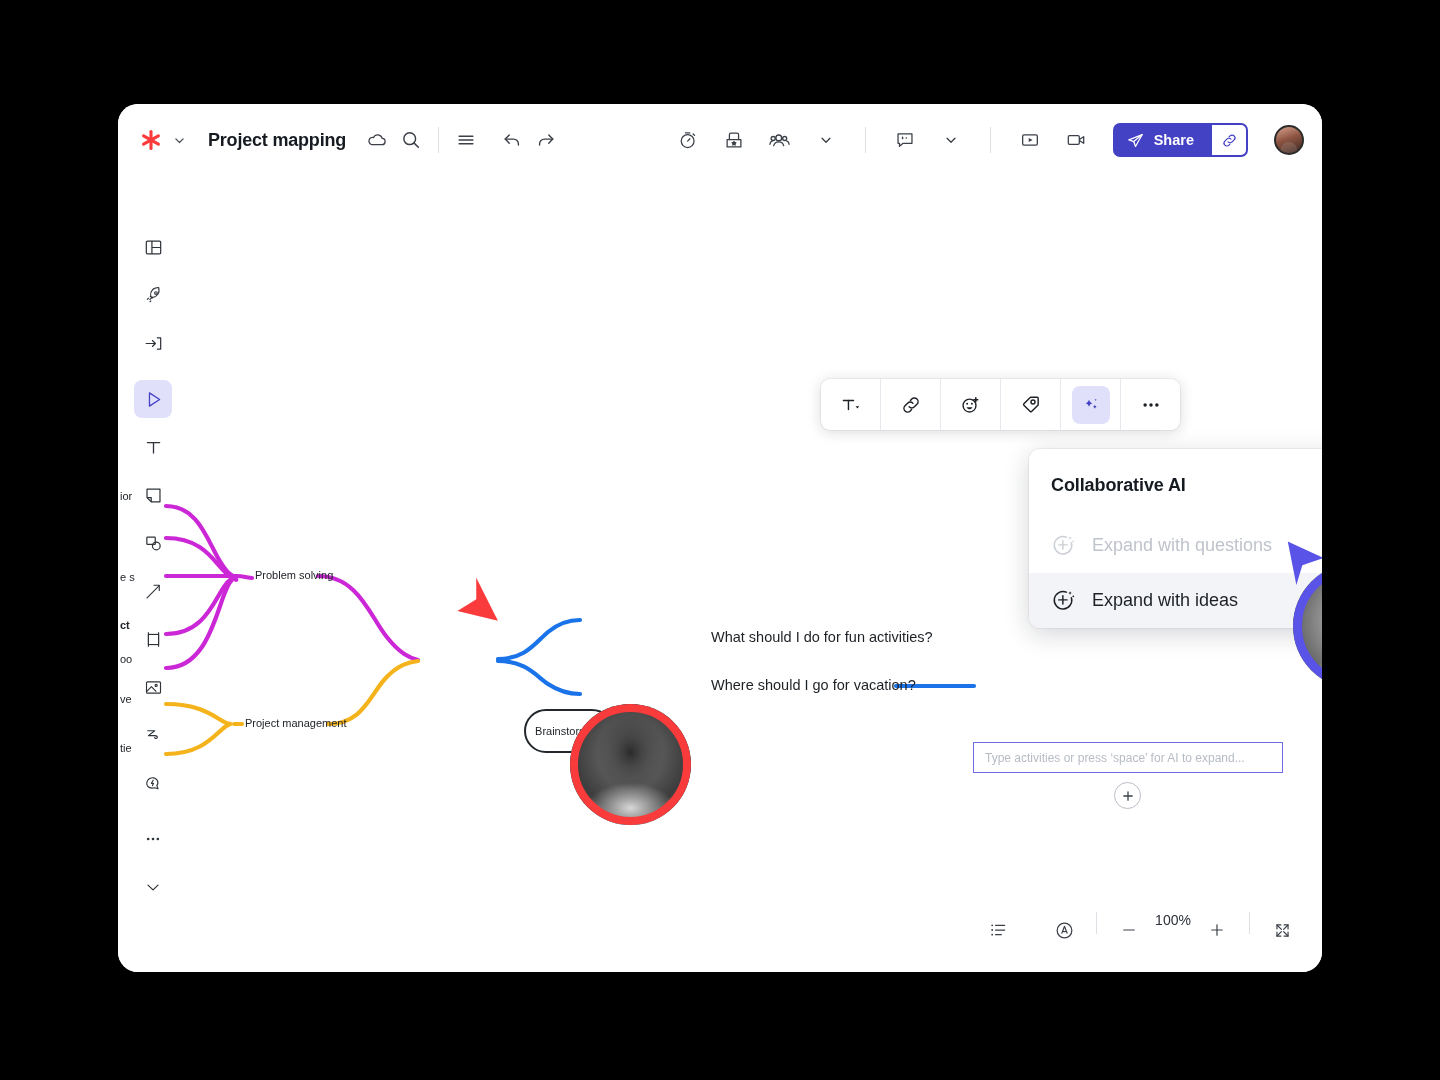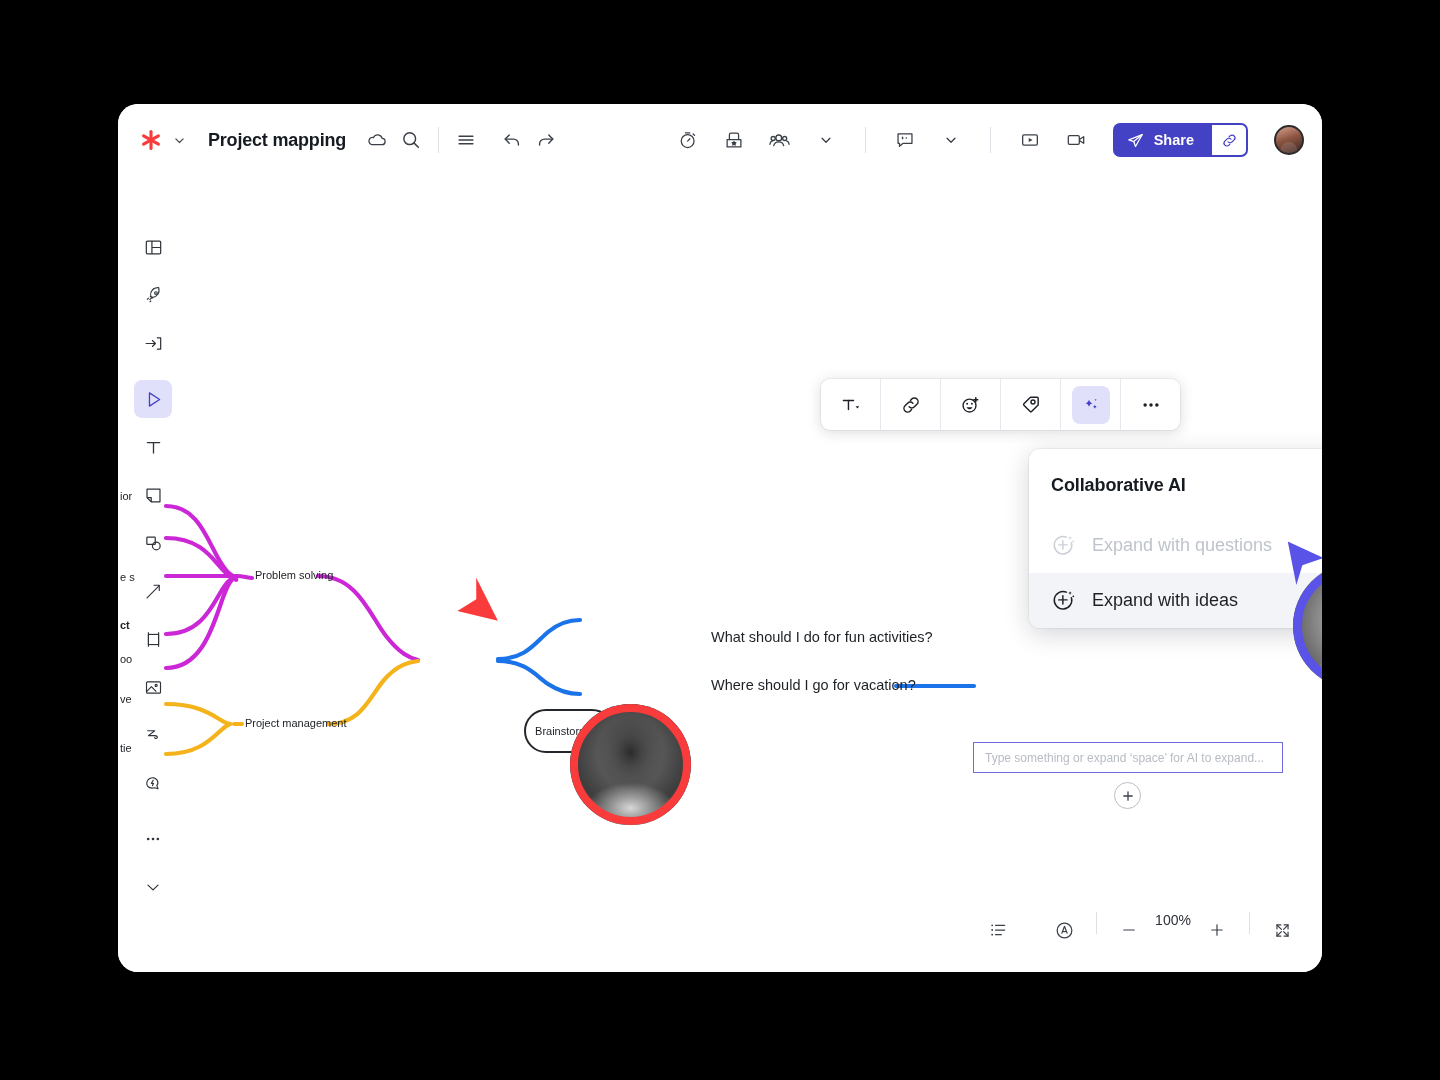--- a/index.html
+++ b/index.html
@@ -399,21 +399,21 @@
       <div class="node-label" style="left:127px; top:541px;">Project management</div>
 
       <div class="brainstorm-node">
         <span>Brainstorming</span>
       </div>
 
       <div class="branch-label" style="left:593px; top:453px;">What should I do for fun activities?</div>
       <div class="branch-label" style="left:593px; top:501px;">Where should I go for vacation?</div>
 
       <div class="ai-input">
-        <span>Type something or expand ‘space’ for AI to expand...</span>
+        <span>Type activities or press ‘space’ for AI to expand...</span>
       </div>
 
       <div class="plus-btn">
         <svg width="14" height="14" viewBox="0 0 16 16" fill="none" stroke="#3b4048" stroke-width="1.5" stroke-linecap="round">
           <line x1="8" y1="3.2" x2="8" y2="12.8"></line>
             <line x1="3.2" y1="8" x2="12.8" y2="8"></line>
         </svg>
       </div>
     </div>
 

